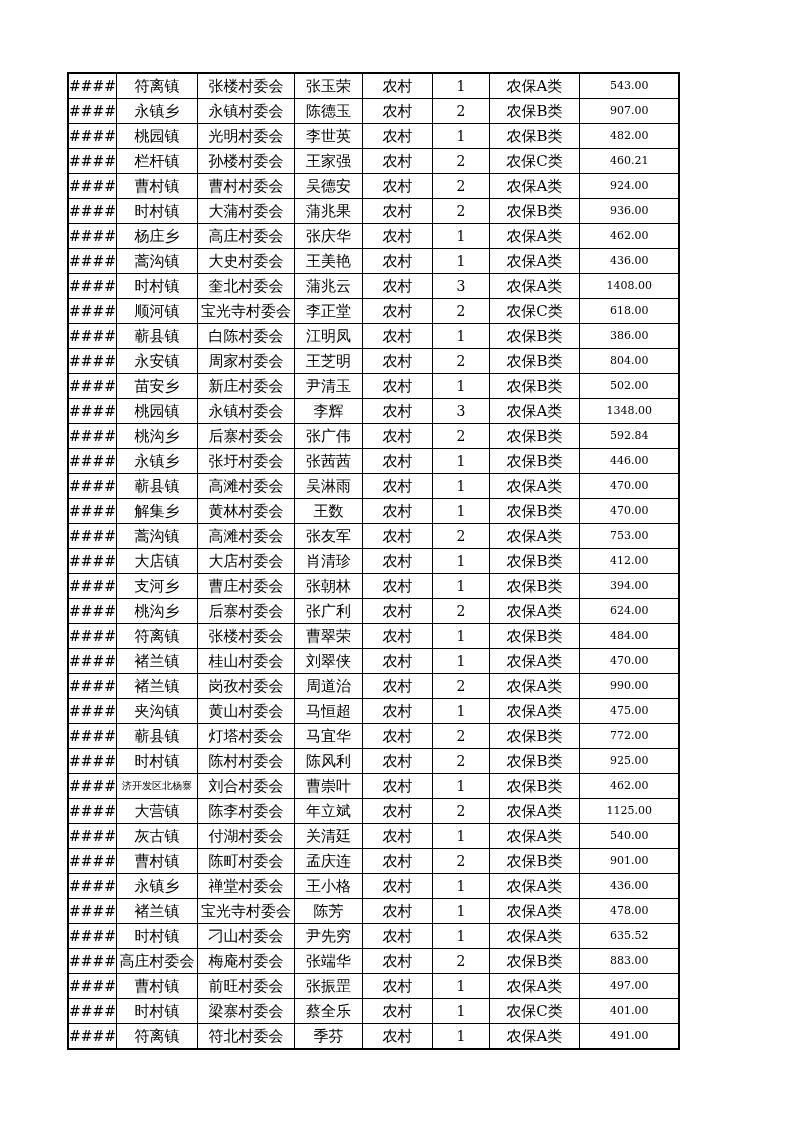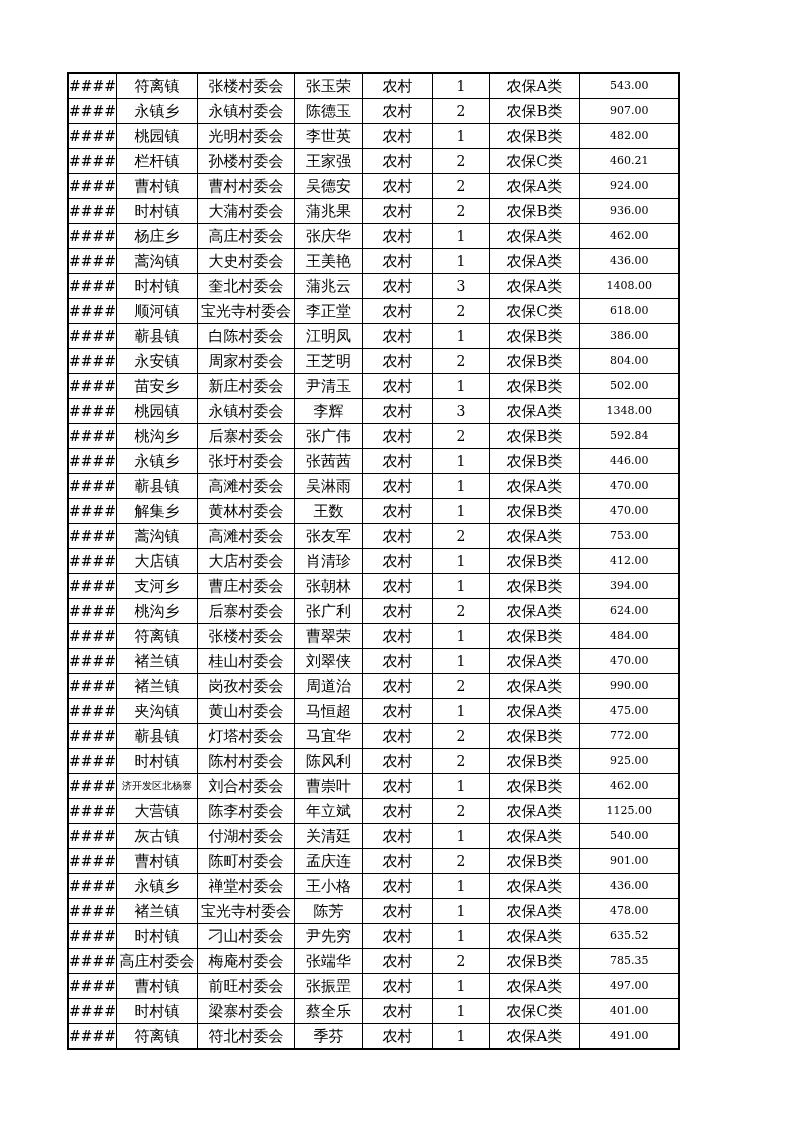--- a/index.html
+++ b/index.html
@@ -423,21 +423,21 @@
           <td class="amount-cell">635.52</td>
         </tr>
         <tr>
           <td class="hash-cell">####</td>
           <td>高庄村委会</td>
           <td>梅庵村委会</td>
           <td>张端华</td>
           <td>农村</td>
           <td class="count-cell">2</td>
           <td>农保B类</td>
-          <td class="amount-cell">785.35</td>
+          <td class="amount-cell">883.00</td>
         </tr>
         <tr>
           <td class="hash-cell">####</td>
           <td>曹村镇</td>
           <td>前旺村委会</td>
           <td>张振罡</td>
           <td>农村</td>
           <td class="count-cell">1</td>
           <td>农保A类</td>
           <td class="amount-cell">497.00</td>

